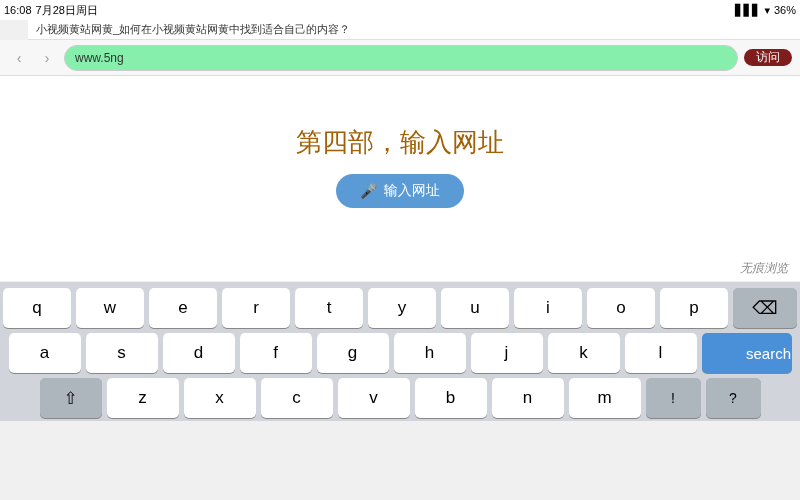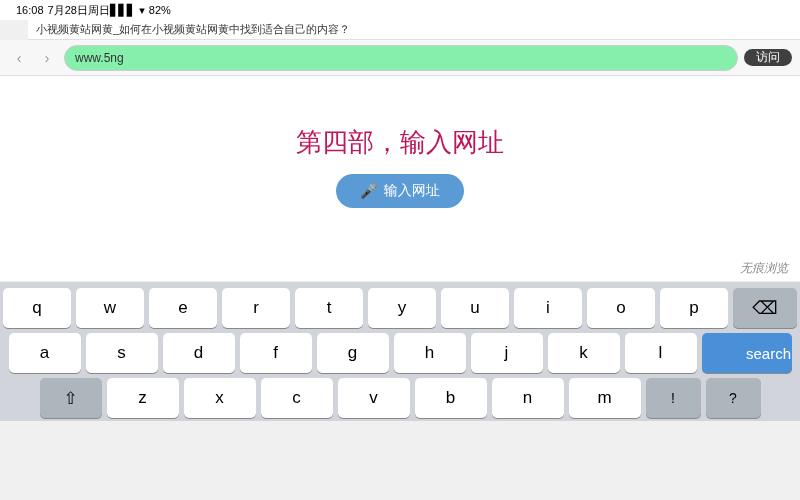--- a/index.html
+++ b/index.html
@@ -10,22 +10,22 @@
       background: #f0f0f0;
       font-family: -apple-system, 'Helvetica Neue', Arial, sans-serif;
     }
 
     
     #status-bar {
       background: #fff;
       height: 20px;
       display: flex;
       align-items: center;
-      justify-content: flex-start;
-      padding: 0 16px;
+      justify-content: space-between;
+      padding: 0 4px;
       font-size: 11px;
       color: #000;
     }
     .status-left { display: flex; align-items: center; gap: 4px; }
     .status-right { display: flex; align-items: center; gap: 4px; }
 
     
     #title-bar {
       background: #fff;
       height: 20px;
@@ -65,42 +65,42 @@
       background: #86efac;
       border: 1px solid #ccc;
       border-radius: 13px;
       display: flex;
       align-items: center;
       padding: 0 10px;
       font-size: 12px;
       color: #333;
     }
     .visit-btn {
-      background: #404040;
+      background: #7f1d1d;
       color: #fff;
       border: none;
       border-radius: 13px;
       padding: 0 12px;
       font-size: 12px;
       cursor: pointer;
     }
 
     
     #main-content {
       background: #fff;
       height: 180px;
       display: flex;
       flex-direction: column;
       align-items: center;
       justify-content: center;
       gap: 14px;
     }
     #main-title {
       font-size: 26px;
-      color: #be185d;
+      color: #a16207;
       font-weight: 400;
     }
     #voice-search-btn {
       background: #5b9bd5;
       color: #fff;
       border: none;
       border-radius: 20px;
       padding: 8px 24px;
       font-size: 14px;
       cursor: pointer;
@@ -184,21 +184,21 @@
 <body>
 
 <div id="status-bar">
   <div class="status-left">
     <span>16:08</span>
     <span>7月28日周日</span>
   </div>
   <div class="status-right">
     <span>▋▋▋</span>
     <span>▾</span>
-    <span>82%</span>
+    <span>36%</span>
   </div>
 </div>
 
 <div id="title-bar">
   <span>小视频黄站网黄_如何在小视频黄站网黄中找到适合自己的内容？</span>
 </div>
 
 <div id="browser-bar">
   <div class="nav-btn">‹</div>
   <div class="nav-btn">›</div>

